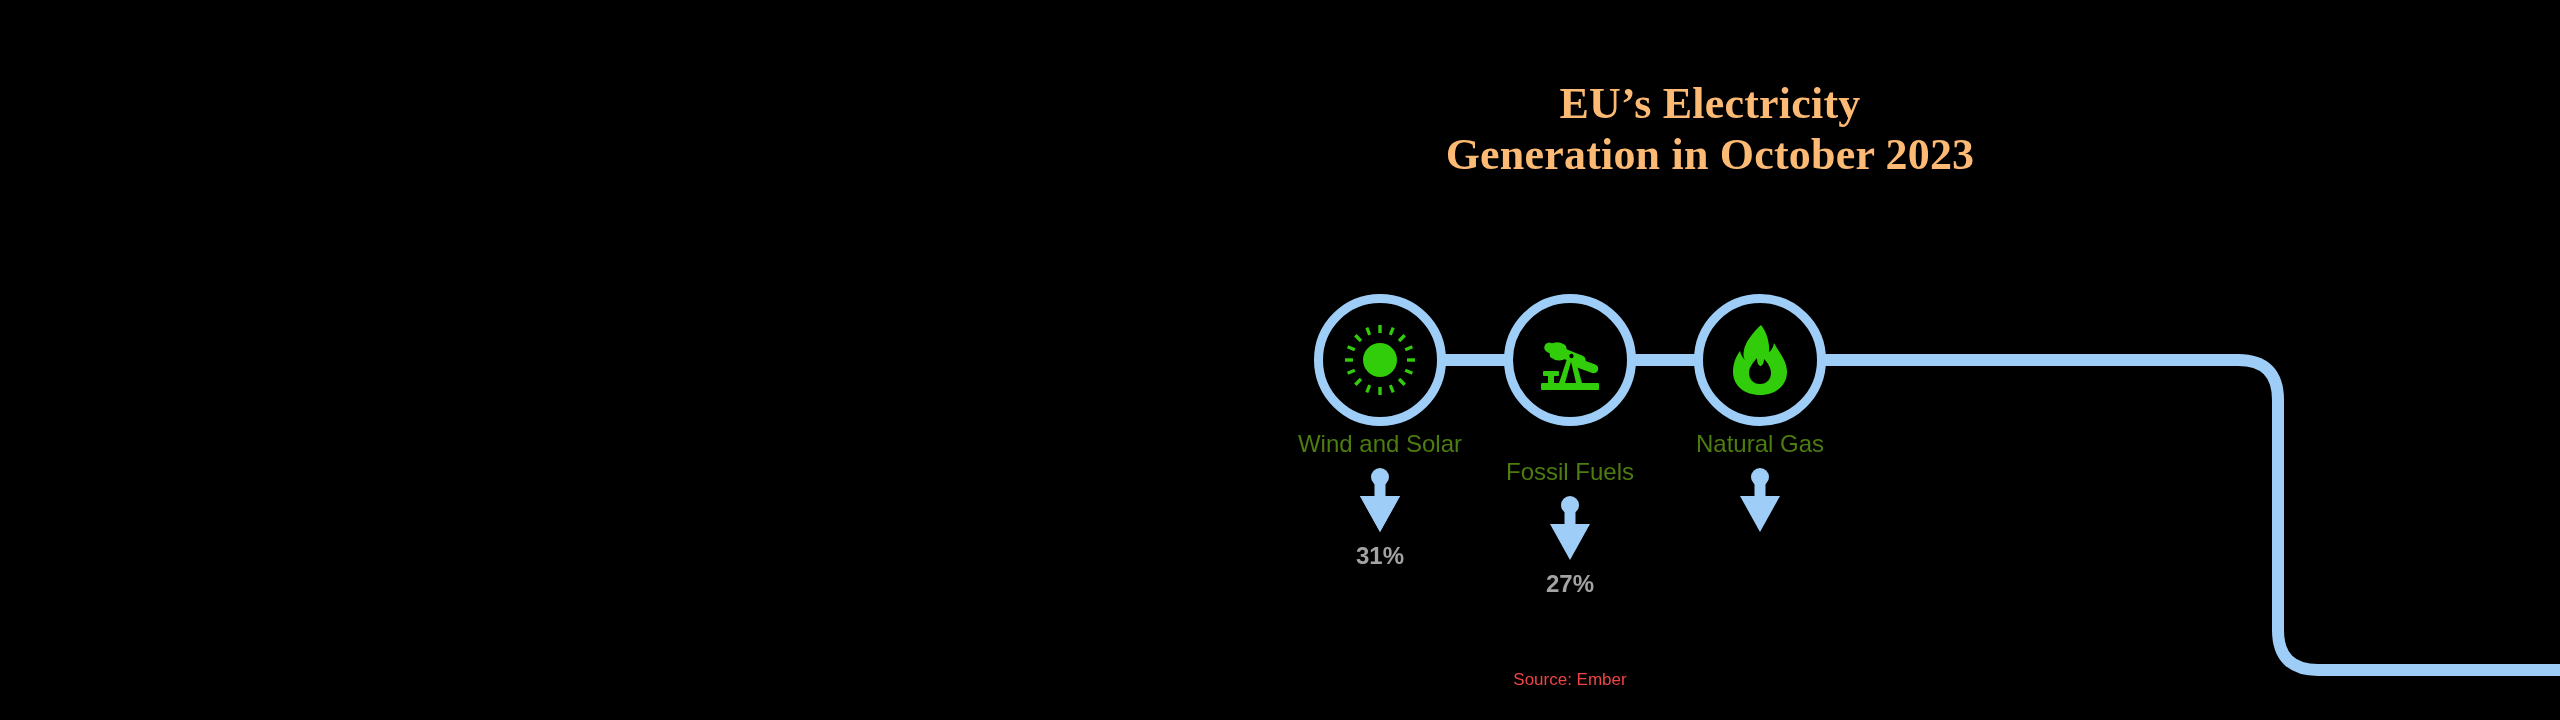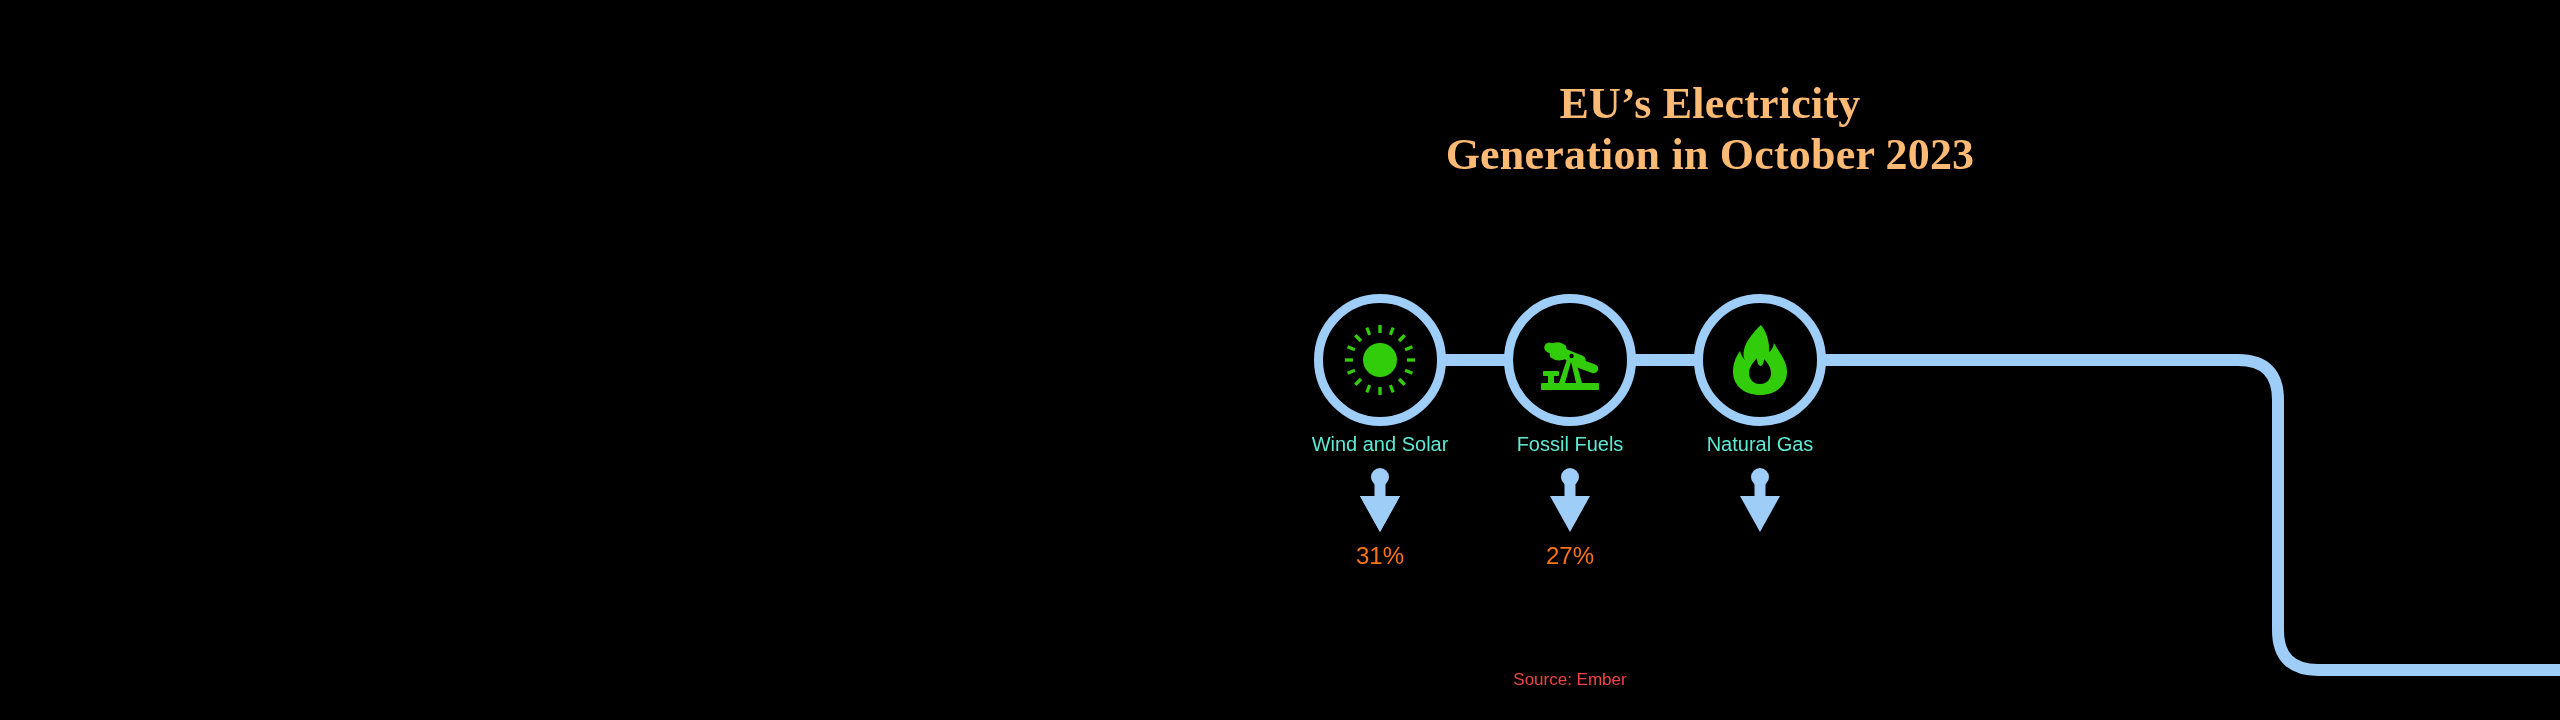--- a/index.html
+++ b/index.html
@@ -70,42 +70,43 @@
 
   
   .metric {
     position:absolute;
     width:300px;
     top:430px;
     text-align:center;
     color:#ffffff;
   }
   #metric-0 { left:1230px; }
-  #metric-1 { left:1420px; }
+  #metric-1 { left:1420px;margin-top:28px; }
   #metric-2 { left:1610px; }
 
   .metric .label {
-    font-size:20px;
+    font-size:24px;
     line-height:28px;
-    color:#5eead4;
+    color:#4d7c0f;
     white-space:nowrap;
   }
   .metric .arrow {
     height:70px;
     margin-top:8px;
     display:flex;
     align-items:center;
     justify-content:center;
   }
   .metric .arrow svg { display:block; }
   .metric .value {
     font-size:24px;
     line-height:28px;
     margin-top:6px;
-    color:#f97316;
+    color:#a3a3a3;
+    font-weight:bold;
   }
 
   
   #source {
     position:absolute;
     left:1420px; top:670px;
     width:300px;
     text-align:center;
     color:#ef4444;
     font-size:17px;

